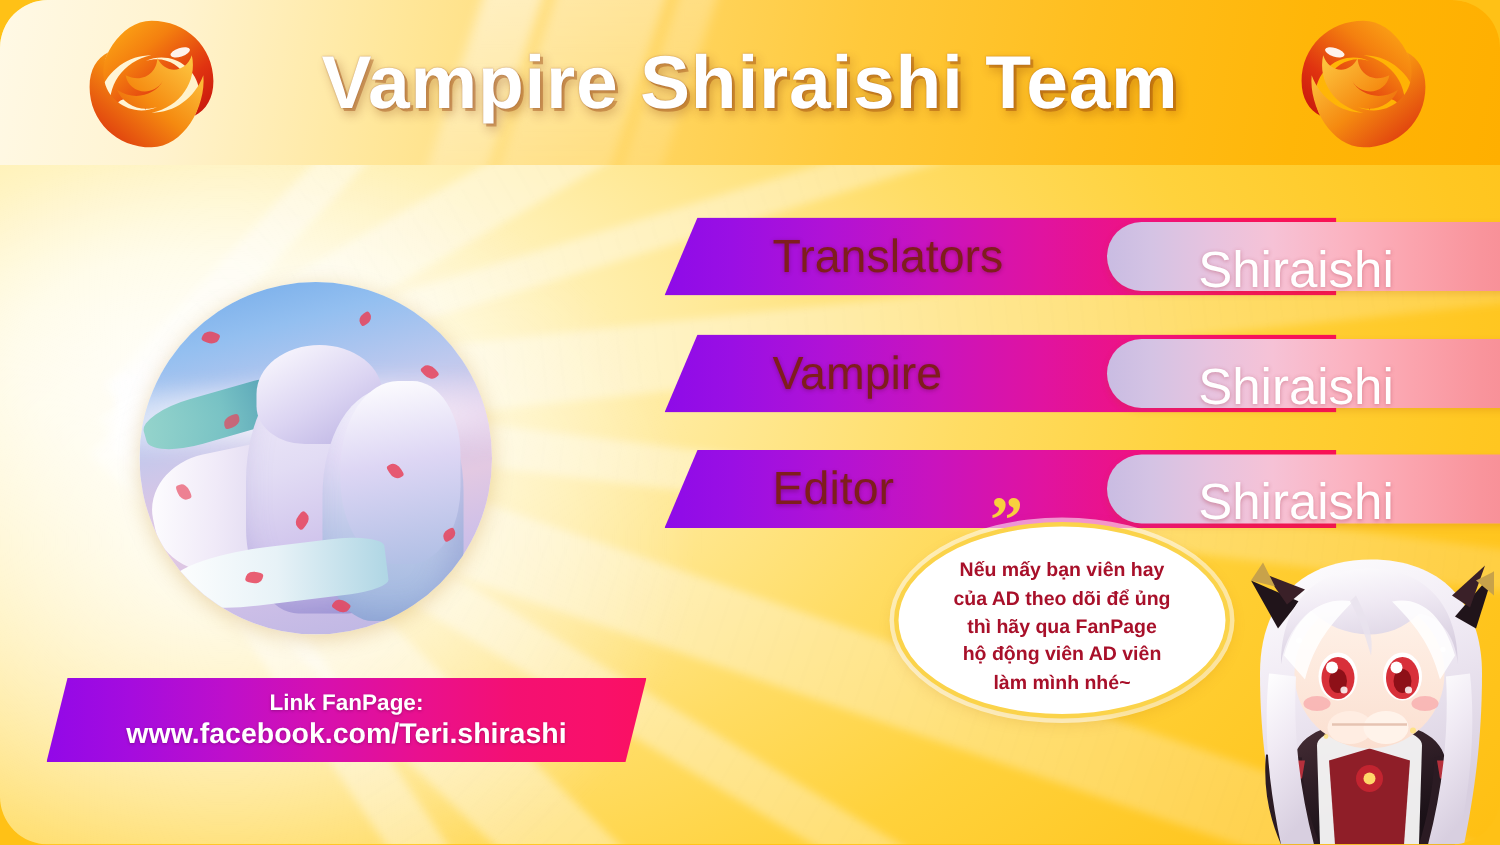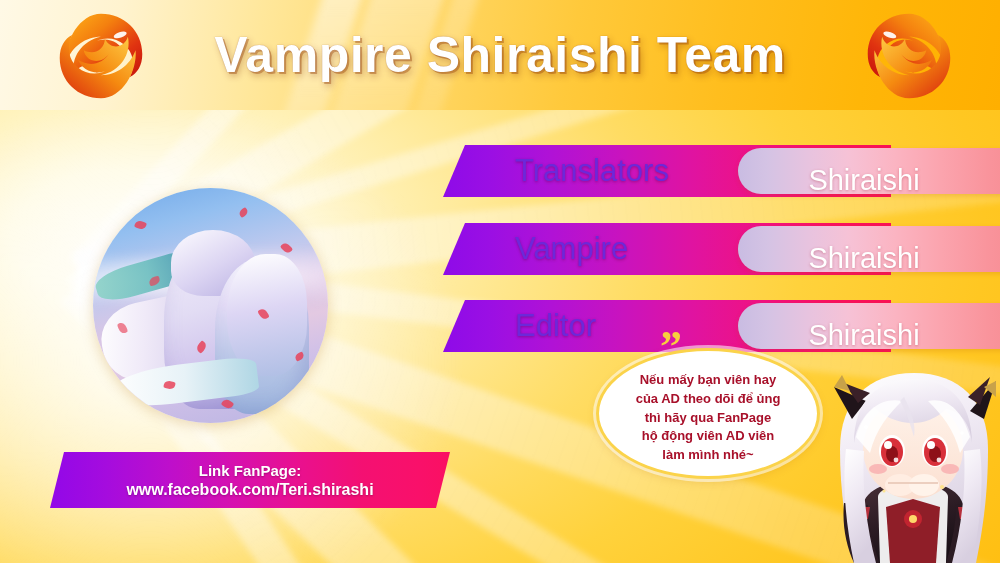--- a/index.html
+++ b/index.html
@@ -8,20 +8,21 @@
   body {
     font-family: "Liberation Sans", "DejaVu Sans", sans-serif;
     background:#FFC116;
   }
 
   .stage {
     position:relative;
     width:1000px; height:563px;
     overflow:hidden;
     background:#FFC116;
+    border-radius:32px;
   }
 
   
   .bg-base {
     position:absolute; inset:0;
     background:
       radial-gradient(120% 130% at 12% 42%,
         #FFFDF2 0%, #FFFBE4 9%, #FFF3BE 19%, #FFE893 31%,
         #FFDC63 44%, #FFD23C 57%, #FFC722 72%, #FFBE10 88%, #FDB800 100%);
   }
@@ -195,65 +196,65 @@
       #8E0BE8 0%, #9A0FE4 10%, #B012D6 24%, #C913BE 40%,
       #E013A0 56%, #F01280 72%, #F81260 86%, #FA1256 100%);
     clip-path:polygon(22px 0, 100% 0, 100% 100%, 0 100%);
     box-shadow:0 3px 6px rgba(170,80,0,.22);
   }
   .row-role {
     position:absolute; left:443px; top:0;
     width:448px; height:52px;
     display:flex; align-items:center;
     padding-left:72px;
-    font-size:31px; color:#6d28d9;
+    font-size:31px; color:#7f1d1d;
     text-shadow:0 1px 3px rgba(90,0,60,.45);
     white-space:nowrap;
   }
   .row-pill {
     position:absolute; left:738px; top:3px;
     width:290px; height:46px;
     border-radius:23px;
     background:linear-gradient(90deg,
       #C9BCE2 0%, #D4C3E4 10%, #E7C3DF 24%, #F6C2D6 38%,
       #FBB4C2 54%, #FBA4AE 70%, #F9949C 86%, #F78A90 100%);
     box-shadow:0 2px 5px rgba(170,80,0,.18);
   }
   .row-name {
     position:absolute; left:738px; top:3px;
     width:252px; height:64px;
     display:flex; align-items:center; justify-content:center;
-    font-size:29px; color:#FFFFFF;
+    font-size:34px; color:#FFFFFF;
     text-shadow:0 1px 3px rgba(170,60,80,.45);
     white-space:nowrap;
   }
 
   
   .fanpage {
-    position:absolute; left:50px; top:452px;
+    position:absolute; left:31px; top:452px;
     width:400px; height:56px;
   }
   .fanpage-bg {
     position:absolute; inset:0;
     background:linear-gradient(90deg,
       #9208E8 0%, #A50CDE 14%, #BE0FCB 30%, #D610AF 46%,
       #E9108F 62%, #F41072 78%, #F9106A 92%, #FA1062 100%);
     clip-path:polygon(14px 0, 100% 0, calc(100% - 14px) 100%, 0 100%);
     box-shadow:0 3px 7px rgba(170,80,0,.22);
   }
   .fanpage-text {
     position:absolute; inset:0;
     display:flex; flex-direction:column;
     align-items:center; justify-content:center;
     gap:2px;
     color:#FFFFFF; font-weight:bold;
     text-shadow:0 1px 2px rgba(80,0,60,.4);
   }
   .fanpage-label { font-size:15px; }
-  .fanpage-url   { font-size:16px; }
+  .fanpage-url   { font-size:19px; }
 
   
   .bubble {
     position:absolute; left:596px; top:348px;
     width:224px; height:131px;
   }
   .bubble-shape {
     position:absolute; inset:0;
     background:#FFFFFF;
     border-radius:50% / 50%;

